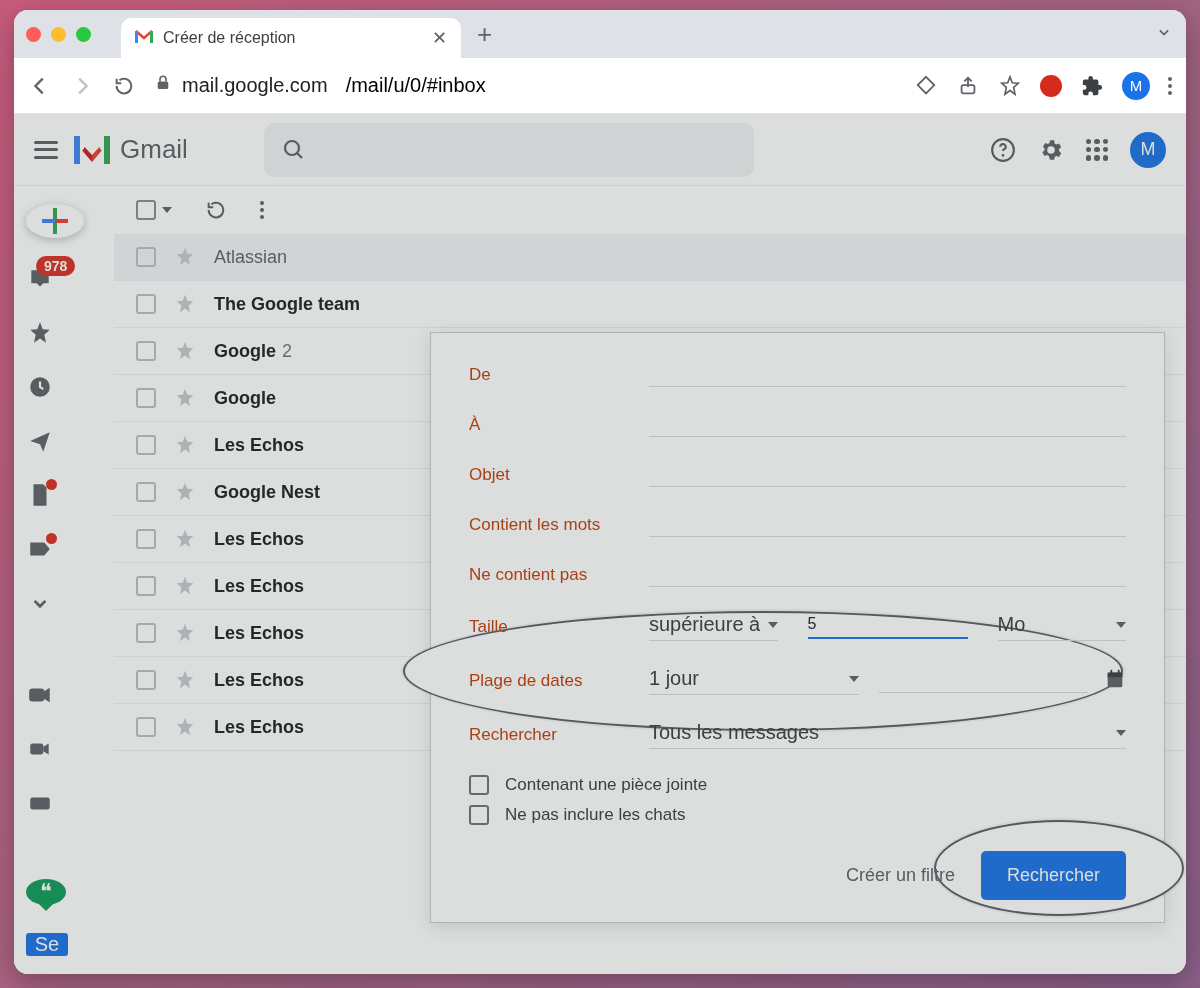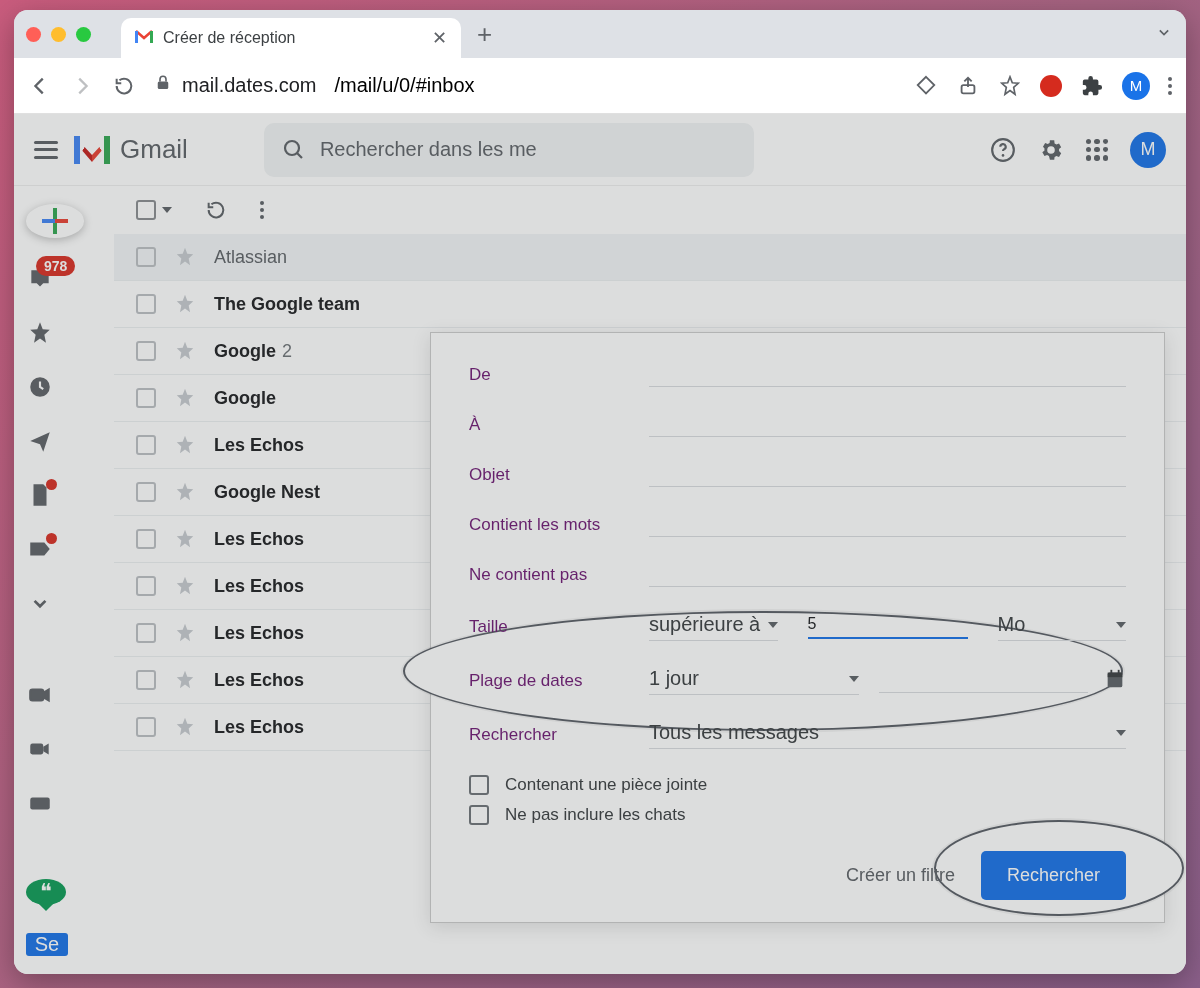--- a/index.html
+++ b/index.html
@@ -133,21 +133,21 @@
 .sender.read { font-weight:normal; color:#5f6368; }
 .count-badge { color:#707579; font-weight:normal; margin-left:6px; }
 
 .filter-panel {
   position:absolute; top:218px; left:416px; width:735px;
   background:#fff; border:1px solid #ccc; box-shadow:0 4px 18px rgba(0,0,0,0.12);
   padding:30px 38px 22px;
   z-index:5;
 }
 .filter-row { display:flex; align-items:center; margin-bottom:26px; }
-.filter-label { width:180px; color:#701a75; font-size:17px; }
+.filter-label { width:180px; color:#c2410c; font-size:17px; }
 .filter-input { flex:1; border:none; border-bottom:1px solid #d9dce0; height:24px; font-size:16px; }
 .filter-select { display:flex; align-items:center; justify-content:space-between; border-bottom:1px solid #d9dce0; padding-bottom:4px; color:#3c4043; font-size:20px; flex:1; }
 .size-row .sel1 { width:170px; margin-right:30px; }
 .size-row .val { width:160px; border-bottom:2px solid #1a73e8; padding-bottom:4px; color:#202124; margin-right:30px; }
 .size-row .unit { width:62px; }
 .daterange-row .sel { width:220px; }
 .daterange-row .blank { flex:1; border-bottom:1px solid #d9dce0; height:24px; margin:0 16px 0 20px; }
 .calendar-icon { color:#5f6368; }
 .check-row { display:flex; align-items:center; gap:16px; margin-bottom:10px; padding-left:0; }
 .chk { width:20px; height:20px; border:2px solid #707579; border-radius:3px; flex-shrink:0; }
@@ -216,21 +216,21 @@
         <svg viewBox="0 0 24 24">
           <path d="M4 12a8 8 0 1 0 3-6.2" stroke="#5f6368" stroke-width="2.2" fill="none"></path>
           <path d="M4 4v5h5" stroke="#5f6368" stroke-width="2.2" fill="none"></path>
         </svg>
       </span>
     <div class="url-bar">
       <span class="lock-icon"><svg width="18" height="18" viewBox="0 0 24 24">
             <rect x="5" y="10" width="14" height="10" rx="2" fill="#5f6368"></rect>
             <path d="M8 10V7a4 4 0 0 1 8 0v3" stroke="#5f6368" stroke-width="2.2" fill="none"></path>
           </svg></span>
-      <span class="domain">mail.dates.com</span>
+      <span class="domain">mail.google.com</span>
         <span class="path">/mail/u/0/#inbox</span>
     </div>
     <div class="tb-right">
       <span class="tb-icon">
           <svg viewBox="0 0 24 24">
             <path d="M12 2l9 9-9 9-9-9z" stroke="#5f6368" stroke-width="2" fill="none"></path>
           </svg>
         </span>
       <span class="tb-icon">
           <svg viewBox="0 0 24 24">
@@ -271,21 +271,20 @@
             <span class="lbar"></span>
             <span class="rbar"></span>
           </div>
         <span class="gmail-text">Gmail</span>
       </div>
       <div class="search-box">
         <svg width="24" height="24" viewBox="0 0 24 24">
             <circle cx="10" cy="10" r="7" stroke="#5f6368" stroke-width="2.2" fill="none"></circle>
             <path d="M15 15l5 5" stroke="#5f6368" stroke-width="2.2"></path>
           </svg>
-        <span>Rechercher dans les me</span>
       </div>
       <div class="header-right">
         <span class="icon"><svg viewBox="0 0 24 24">
               <circle cx="12" cy="12" r="10" stroke="#5f6368" stroke-width="2" fill="none"></circle>
               <path d="M9.5 9a2.5 2.5 0 1 1 3.5 2.3c-.8.4-1 .9-1 1.7" stroke="#5f6368" stroke-width="2" fill="none"></path>
               <circle cx="12" cy="17" r="1.2" fill="#5f6368"></circle>
             </svg></span>
         <span class="icon"><svg viewBox="0 0 24 24" fill="#5f6368">
               <path d="M19.4 13a7.5 7.5 0 0 0 0-2l2-1.6-2-3.4-2.4 1a7.4 7.4 0 0 0-1.7-1L15 3h-4l-.3 2.5a7.4 7.4 0 0 0-1.7 1l-2.4-1-2 3.4L6 10.5a7.5 7.5 0 0 0 0 2l-2 1.6 2 3.4 2.4-1c.5.4 1.1.7 1.7 1L11 21h4l.3-2.5c.6-.3 1.2-.6 1.7-1l2.4 1 2-3.4zm-7.4 2.5A3.5 3.5 0 1 1 15.5 12 3.5 3.5 0 0 1 12 15.5z"></path>
             </svg></span>

